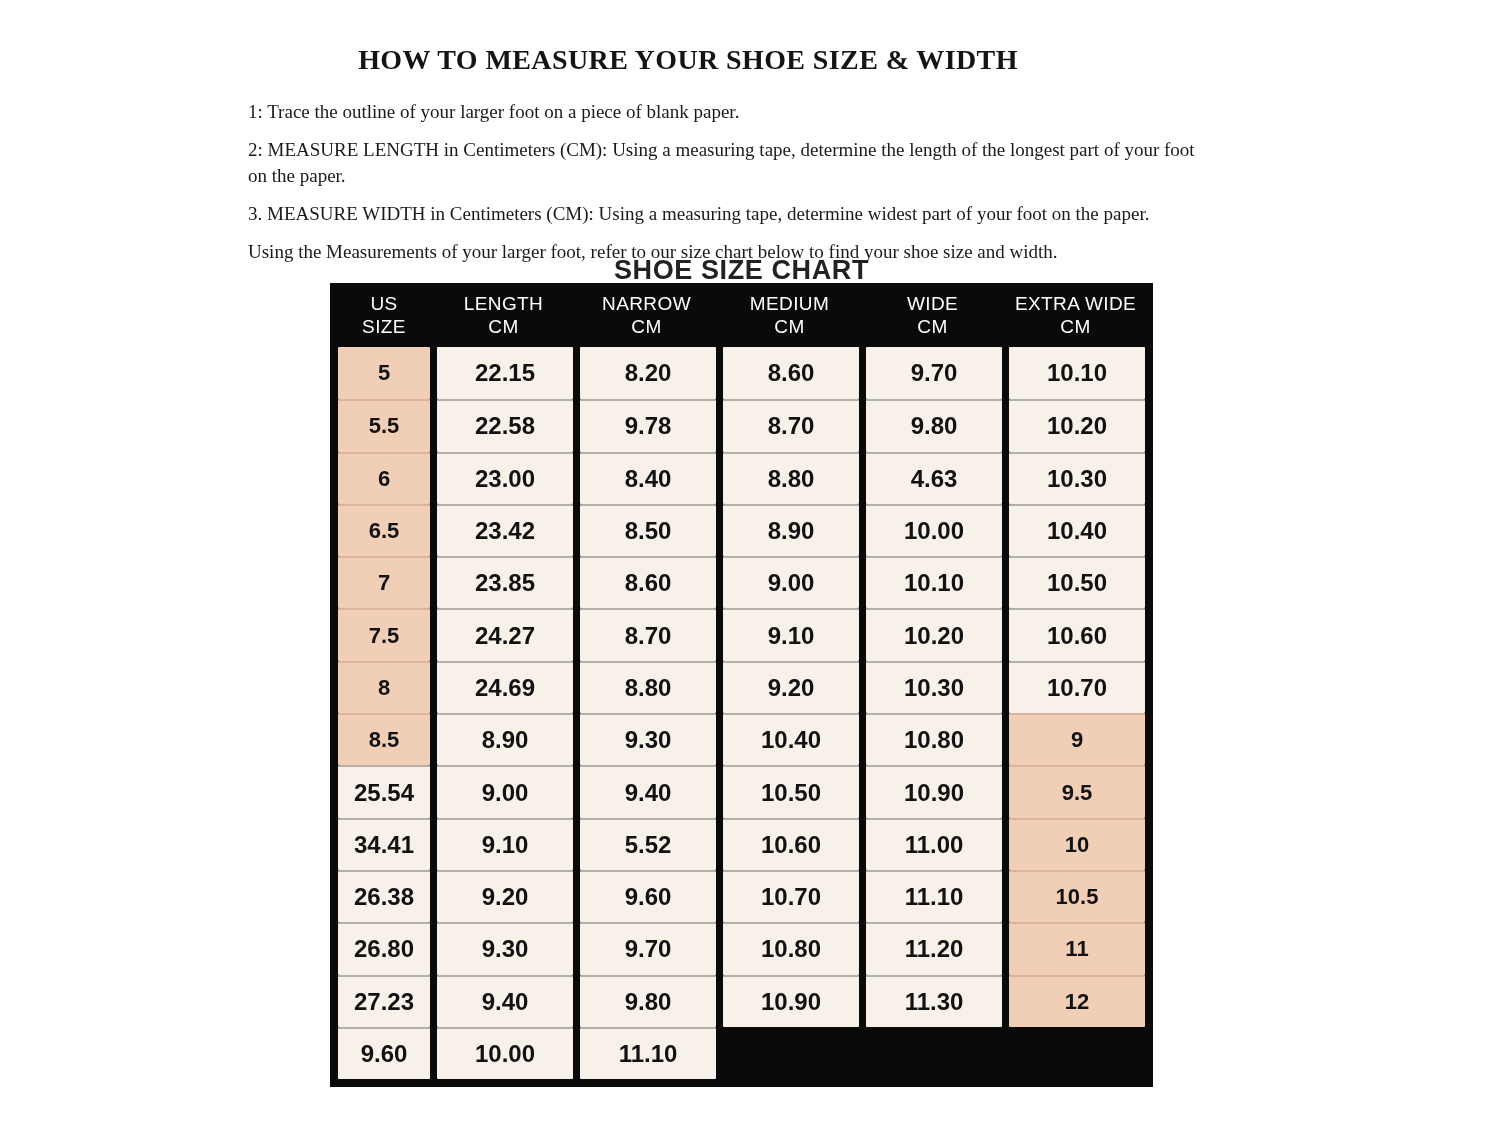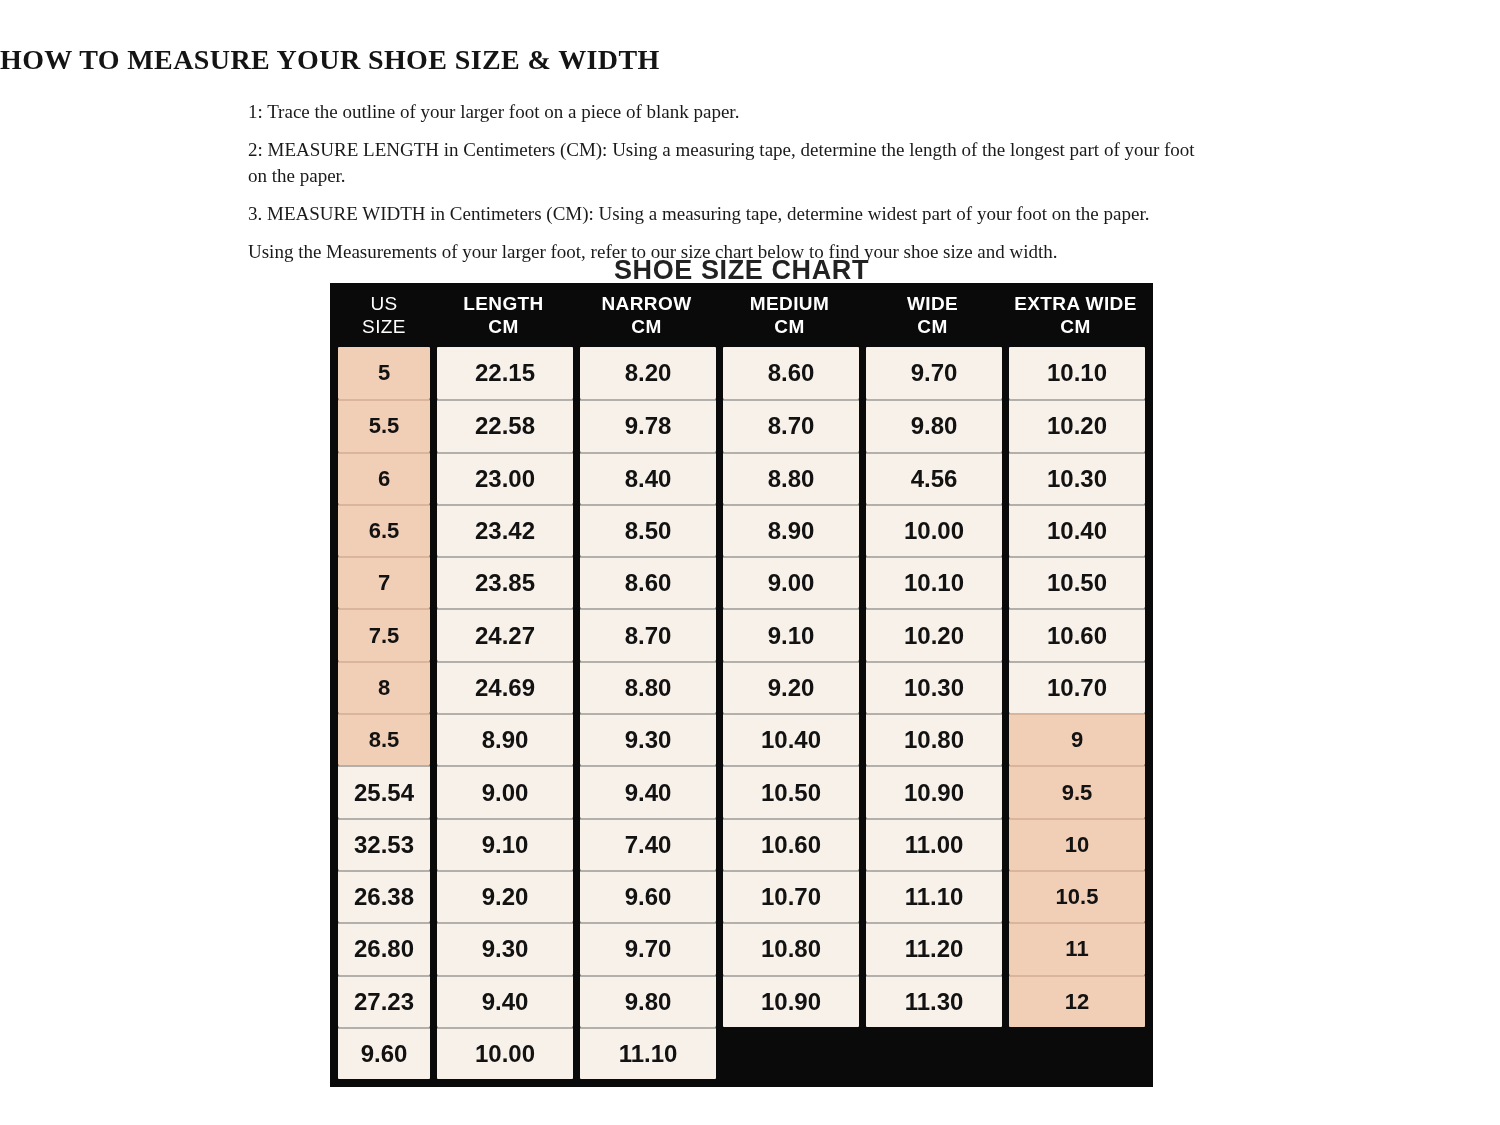--- a/index.html
+++ b/index.html
@@ -10,21 +10,21 @@
     font-family: "Liberation Sans", "DejaVu Sans", sans-serif;
     color: #151515;
     overflow: hidden;
   }
 
   .page-title {
     position: absolute;
     top: 44px;
     left: 0;
     width: 1376px;
-    text-align: left;
+    text-align: center;
     font-family: "Liberation Serif", "DejaVu Serif", serif;
     font-weight: 700;
     font-size: 28px;
     letter-spacing: 0.4px;
     color: #141414;
   }
 
   .instructions {
     position: absolute;
     left: 236px;
@@ -64,21 +64,21 @@
     grid-template-columns: 92px repeat(5, 1fr);
     column-gap: 4px;
     height: 64px;
     align-items: center;
   }
   .th {
     text-align: center;
     color: var(--header-text, #ffffff);
     font-size: 19px;
     line-height: 23px;
-    font-weight: 700;
+    font-weight: 400;
     letter-spacing: 0.4px;
     white-space: nowrap;
   }
   .th.th-regular { font-weight: 400; }
 
   .tbody {
     display: grid;
     grid-template-columns: 92px repeat(5, 1fr);
     column-gap: 7px;
     grid-auto-rows: 52.3px;
@@ -153,21 +153,21 @@
       <div class="cell size-cell not-first-row">5.5</div>
       <div class="cell data-cell not-first-row">22.58</div>
       <div class="cell data-cell not-first-row">9.78</div>
       <div class="cell data-cell not-first-row">8.70</div>
       <div class="cell data-cell not-first-row">9.80</div>
       <div class="cell data-cell not-first-row">10.20</div>
       <div class="cell size-cell not-first-row">6</div>
       <div class="cell data-cell not-first-row">23.00</div>
       <div class="cell data-cell not-first-row">8.40</div>
       <div class="cell data-cell not-first-row">8.80</div>
-      <div class="cell data-cell not-first-row">4.56</div>
+      <div class="cell data-cell not-first-row">4.63</div>
       <div class="cell data-cell not-first-row">10.30</div>
       <div class="cell size-cell not-first-row">6.5</div>
       <div class="cell data-cell not-first-row">23.42</div>
       <div class="cell data-cell not-first-row">8.50</div>
       <div class="cell data-cell not-first-row">8.90</div>
       <div class="cell data-cell not-first-row">10.00</div>
       <div class="cell data-cell not-first-row">10.40</div>
       <div class="cell size-cell not-first-row">7</div>
       <div class="cell data-cell not-first-row">23.85</div>
       <div class="cell data-cell not-first-row">8.60</div>
@@ -191,23 +191,23 @@
       <div class="cell data-cell not-first-row">9.30</div>
       <div class="cell data-cell not-first-row">10.40</div>
       <div class="cell data-cell not-first-row">10.80</div>
       <div class="cell size-cell not-first-row">9</div>
       <div class="cell data-cell not-first-row">25.54</div>
       <div class="cell data-cell not-first-row">9.00</div>
       <div class="cell data-cell not-first-row">9.40</div>
       <div class="cell data-cell not-first-row">10.50</div>
       <div class="cell data-cell not-first-row">10.90</div>
       <div class="cell size-cell not-first-row">9.5</div>
-      <div class="cell data-cell not-first-row">32.53</div>
+      <div class="cell data-cell not-first-row">34.41</div>
       <div class="cell data-cell not-first-row">9.10</div>
-      <div class="cell data-cell not-first-row">7.40</div>
+      <div class="cell data-cell not-first-row">5.52</div>
       <div class="cell data-cell not-first-row">10.60</div>
       <div class="cell data-cell not-first-row">11.00</div>
       <div class="cell size-cell not-first-row">10</div>
       <div class="cell data-cell not-first-row">26.38</div>
       <div class="cell data-cell not-first-row">9.20</div>
       <div class="cell data-cell not-first-row">9.60</div>
       <div class="cell data-cell not-first-row">10.70</div>
       <div class="cell data-cell not-first-row">11.10</div>
       <div class="cell size-cell not-first-row">10.5</div>
       <div class="cell data-cell not-first-row">26.80</div>

